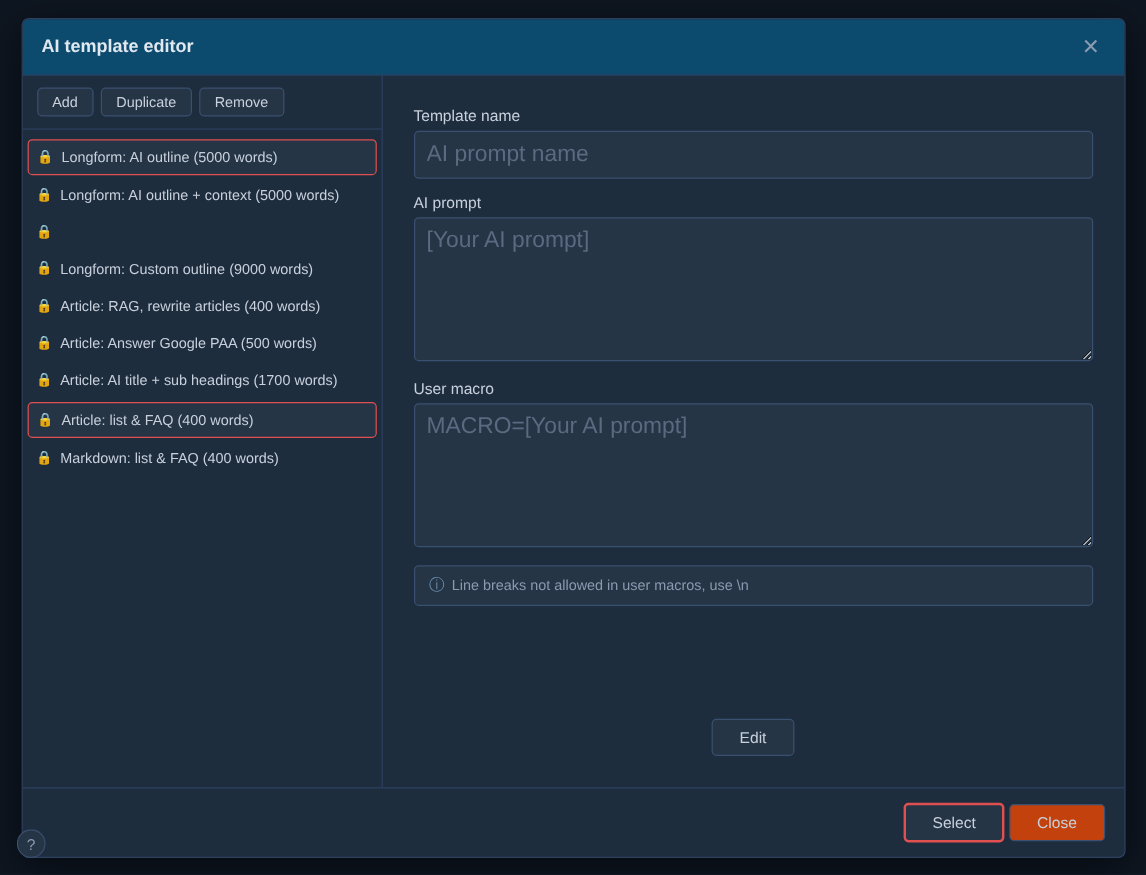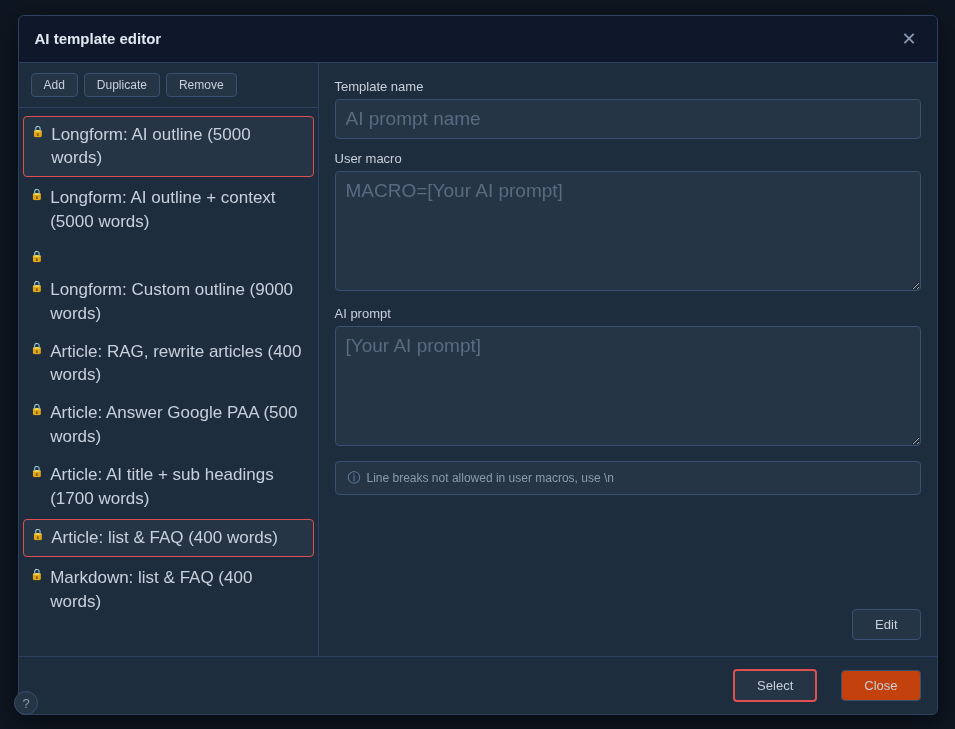--- a/index.html
+++ b/index.html
@@ -36,21 +36,21 @@
       overflow: hidden;
       box-shadow: 0 8px 32px rgba(0,0,0,0.5);
     }
 
     .modal-header {
       display: flex;
       align-items: center;
       justify-content: space-between;
       padding: 12px 16px;
       border-bottom: 1px solid #2e4060;
-      background: #0f172a;
+      background: #0c4a6e;
     }
 
     .modal-title {
       font-size: 15px;
       font-weight: 600;
       color: #e0e8f0;
     }
 
     .close-icon-btn {
       background: none;
@@ -129,29 +129,29 @@
 
     .lock-icon {
       font-size: 11px;
       margin-top: 1px;
       flex-shrink: 0;
       color: #8a9ab0;
     }
 
     .item-text {
       color: #c8d0dc;
-      font-size: 17px;
+      font-size: 12px;
     }
 
     
     .right-panel {
       flex: 1;
       display: flex;
       flex-direction: column;
-      padding: 16px;
+      padding: 26px;
       gap: 12px;
       overflow-y: auto;
     }
 
     .field-label {
       font-size: 13px;
       color: #c8d0dc;
       margin-bottom: 5px;
     }
 
@@ -196,21 +196,21 @@
     .info-icon {
       font-size: 13px;
       color: #6a8aaa;
     }
 
     
     .modal-footer {
       display: flex;
       align-items: center;
       justify-content: flex-end;
-      gap: 24px;
+      gap: 4px;
       padding: 12px 16px;
       border-top: 1px solid #2e4060;
     }
 
     .edit-btn, .select-btn, .close-btn {
       padding: 7px 22px;
       border-radius: 4px;
       font-size: 13px;
       cursor: pointer;
       border: 1px solid #3a5070;
@@ -311,35 +311,35 @@
       </div>
 
       <div class="right-panel">
 
         <div>
           <div class="field-label">Template name</div>
           <input class="field-input" type="text" placeholder="AI prompt name" style="">
         </div>
 
         <div>
+          <div class="field-label">AI prompt</div>
+          <textarea class="field-input ai-prompt-area" placeholder="[Your AI prompt]" style=""></textarea>
+        </div>
+
+        <div>
           <div class="field-label">User macro</div>
           <textarea class="field-input user-macro-area" placeholder="MACRO=[Your AI prompt]" style=""></textarea>
-        </div>
-
-        <div>
-          <div class="field-label">AI prompt</div>
-          <textarea class="field-input ai-prompt-area" placeholder="[Your AI prompt]" style=""></textarea>
         </div>
 
         <div class="info-bar">
           <span class="info-icon">ⓘ</span>
           <span>Line breaks not allowed in user macros, use \n</span>
         </div>
 
-        <div style="display:flex; justify-content:flex-end; margin-top:auto;">
+        <div style="display:flex; justify-content:center; margin-top:auto;">
           <button class="edit-btn">Edit</button>
         </div>
 
       </div>
     </div>
 
     <div class="modal-footer">
       <button class="select-btn">Select</button>
       <button class="close-btn">Close</button>
     </div>

